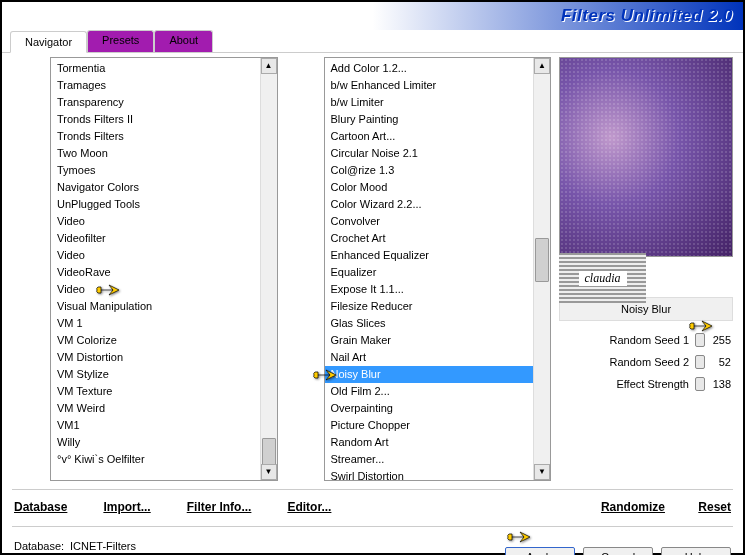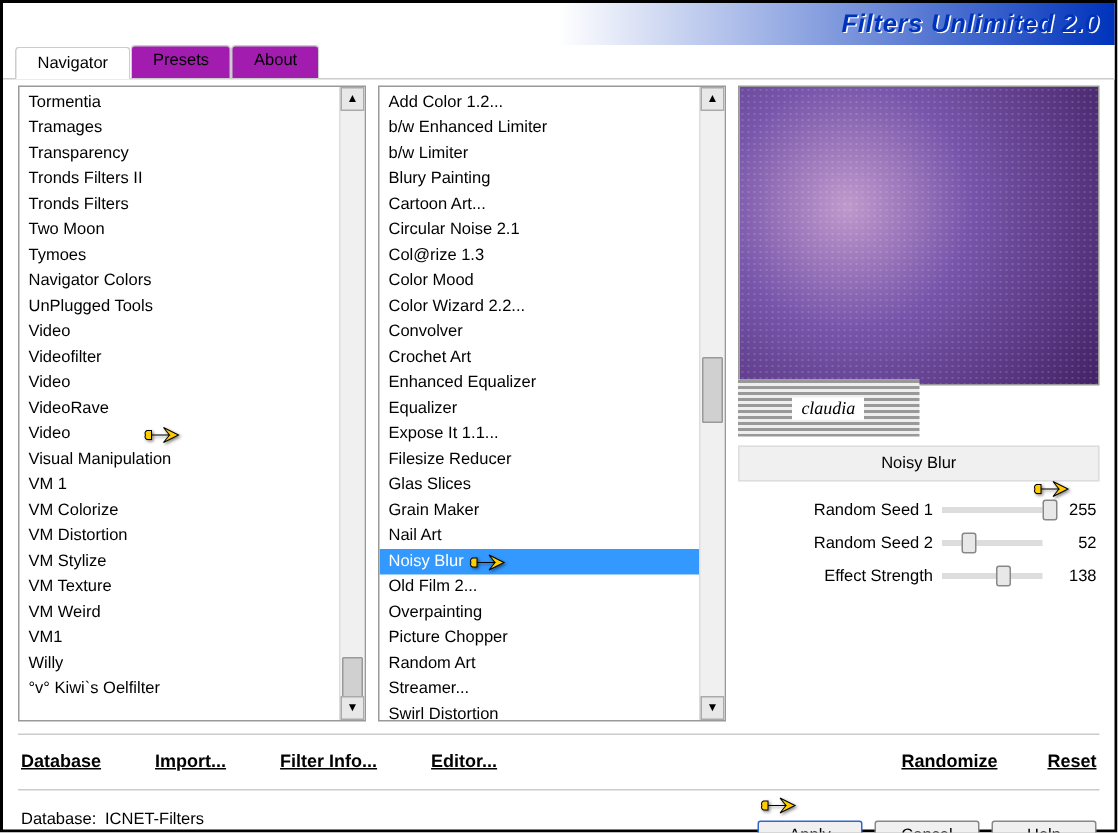--- a/index.html
+++ b/index.html
@@ -5,34 +5,34 @@
 * { box-sizing: border-box; margin: 0; padding: 0; }
 body { font-family: Tahoma, Arial, sans-serif; font-size: 11px; color: #000; }
 .app { width: 745px; height: 555px; border: 2px solid #000; background: #fff; position: relative; }
 .titlebar { height: 28px; background: linear-gradient(to right, #fff 0%, #fff 50%, #0033bb 100%); display: flex; justify-content: flex-end; align-items: center; padding-right: 10px; }
 .titlebar .title { color: #0033bb; font-weight: bold; font-style: italic; font-size: 17px; letter-spacing: 0.5px; text-shadow: 1px 1px 0 #fff; }
 .tabs { display: flex; border-bottom: 1px solid #ccc; padding-left: 8px; background: #fff; }
 .tab { padding: 4px 14px; border: 1px solid #ccc; border-bottom: none; margin-right: 0; background: #fff; font-size: 11px; cursor: default; position: relative; top: 1px; border-radius: 3px 3px 0 0; }
 .tab.active { background: #fff; border-bottom: 1px solid #fff; }
 .tab:not(.active) { background: #a21caf; top: 0; padding-top:3px; padding-bottom: 3px; }
 .main { display: flex; height: 430px; padding: 4px 10px 2px 10px; }
-.listcol { display: flex; flex-direction: column; width: 232px; margin-right: 8px; }
+.listcol { display: flex; flex-direction: column; width: 232px; margin-right: 8px; margin-left: 38px; }
 .listbox { flex: 1; border: 1px solid #999; overflow: hidden; display: flex; }
 .list-inner { flex: 1; overflow: hidden; padding: 2px 0; }
 .list-item { padding: 1px 6px; font-size: 11px; white-space: nowrap; height: 17px; line-height: 15px; position: relative; }
 .list-item.selected { background: #3399ff; color: #fff; }
 .scrollbar-v { width: 17px; background: #f0f0f0; position: relative; border-left: 1px solid #ddd; }
 .sb-btn { position: absolute; left: 0; width: 16px; height: 16px; background: #e8e8e8; border: 1px solid #aaa; font-size: 8px; text-align: center; line-height: 14px; }
 .sb-up { top: 0; }
 .sb-down { bottom: 0; }
 .sb-thumb { position: absolute; left: 1px; width: 14px; background: #d0d0d0; border: 1px solid #999; border-radius: 1px; }
 .preview-col { flex: 1; display: flex; flex-direction: column; }
 .preview { height: 200px; border: 1px solid #999; background: radial-gradient(circle at 30% 40%, #c099cc 0%, #7755aa 40%, #442266 100%); position: relative; overflow: hidden; margin-bottom: 4px; }
 .preview::after { content:''; position:absolute; inset:0; background-image: radial-gradient(rgba(255,255,255,0.15) 1px, transparent 1px); background-size: 4px 4px; }
-.logo-strip { position: absolute; left: 0; right: 50%; top: 196px; height: 38px; background: repeating-linear-gradient(0deg, #999 0px, #999 2px, #eee 2px, #eee 4px); display: flex; align-items: center; justify-content: center; z-index: 5; }
+.logo-strip { position: absolute; left: 0; right: 50%; top: 196px; height: 50px; background: repeating-linear-gradient(0deg, #999 0px, #999 2px, #eee 2px, #eee 4px); display: flex; align-items: center; justify-content: center; z-index: 5; }
 .logo-strip span { background: #fff; padding: 0 6px; font-style: italic; font-family: cursive; font-size: 12px;}
 .filter-name { background: #f0f0f0; text-align: center; padding: 5px 0; font-size: 11px; border: 1px solid #ddd; margin-bottom: 4px; margin-top: 36px;}
 .controls { flex: 1; padding-top: 6px; }
 .ctrl-row { display: flex; align-items: center; margin-bottom: 4px; height: 18px; }
 .ctrl-label { width: 130px; padding-left: 2px; text-align: right; }
 .ctrl-slider { flex: 1; height: 4px; background: #ddd; position: relative; margin: 0 6px; }
 .ctrl-slider .thumb { position: absolute; width: 10px; height: 14px; background: #e8e8e8; border: 1px solid #888; top: -5px; border-radius: 2px; }
 .ctrl-value { width: 32px; text-align: right; padding-right: 2px; }
 .sep { border-top: 1px solid #ccc; margin: 6px 10px; }
 .linkbar { display: flex; padding: 4px 12px 6px 12px; font-size: 12px; font-weight: bold; }

